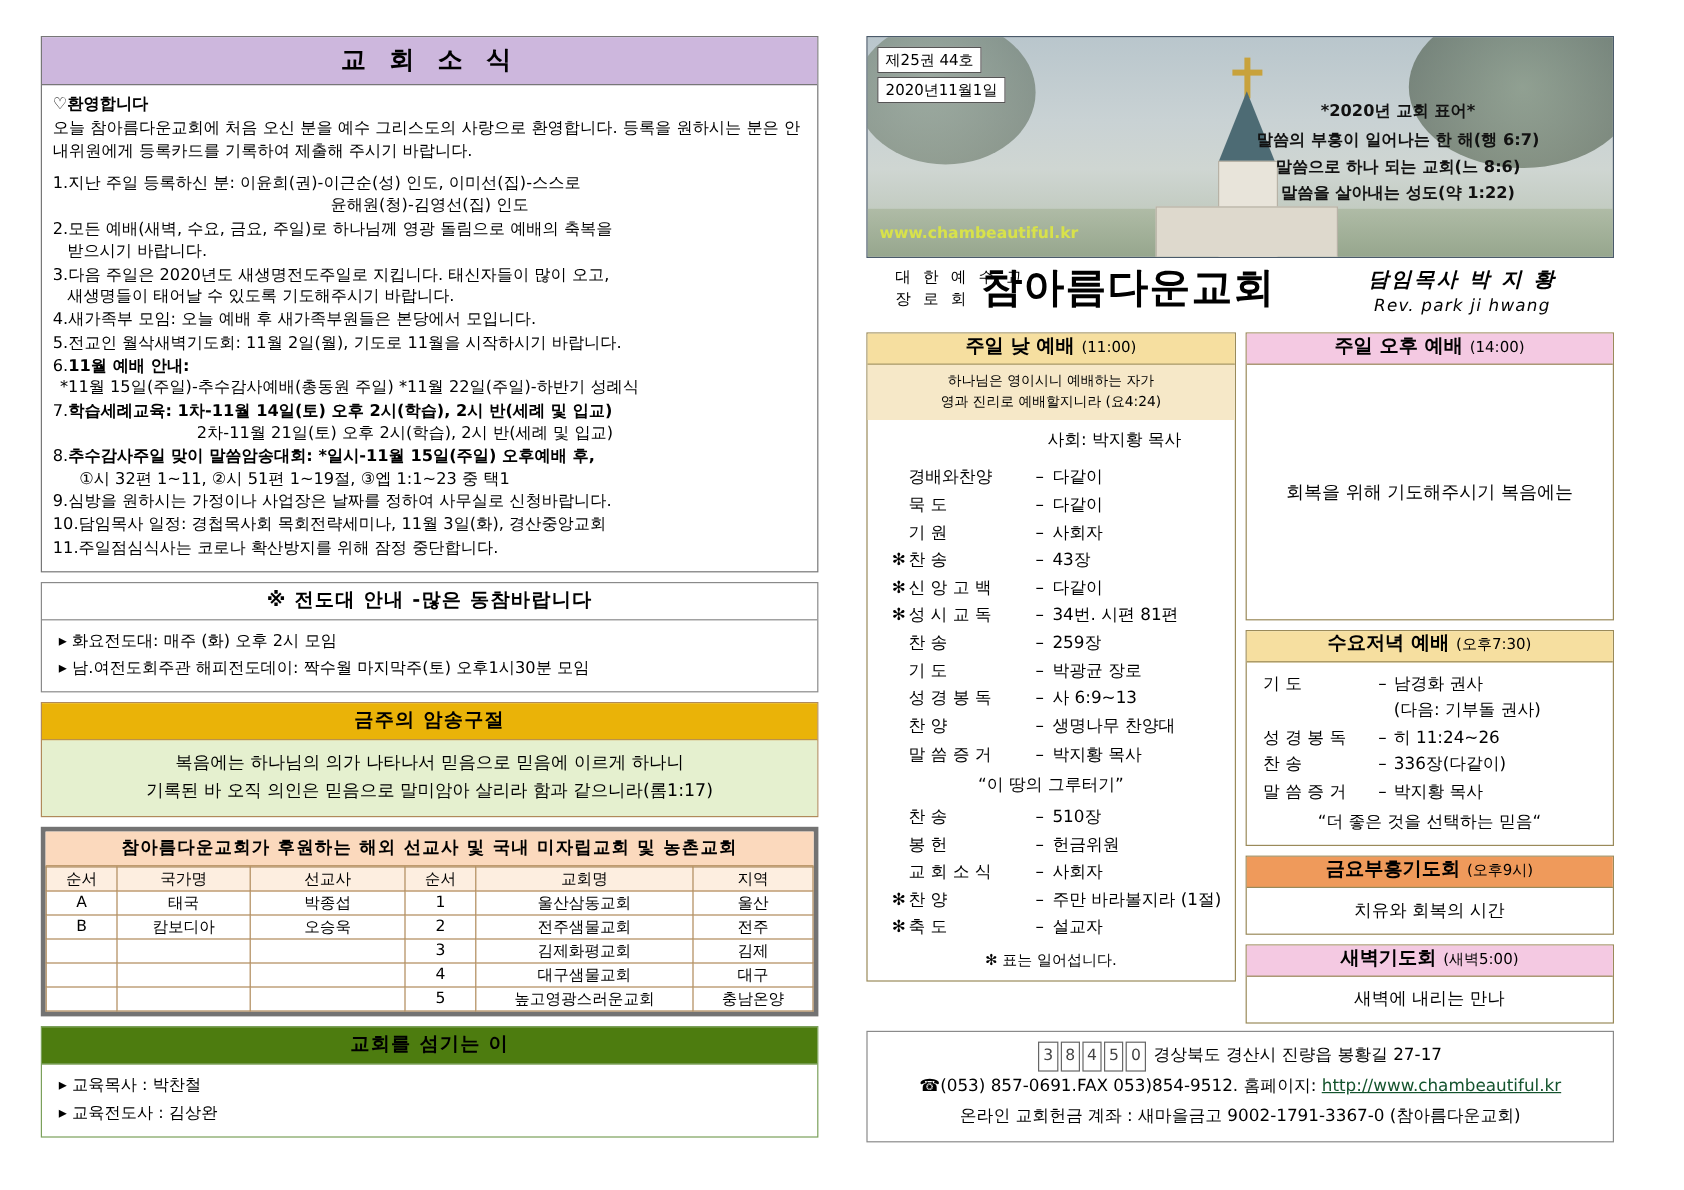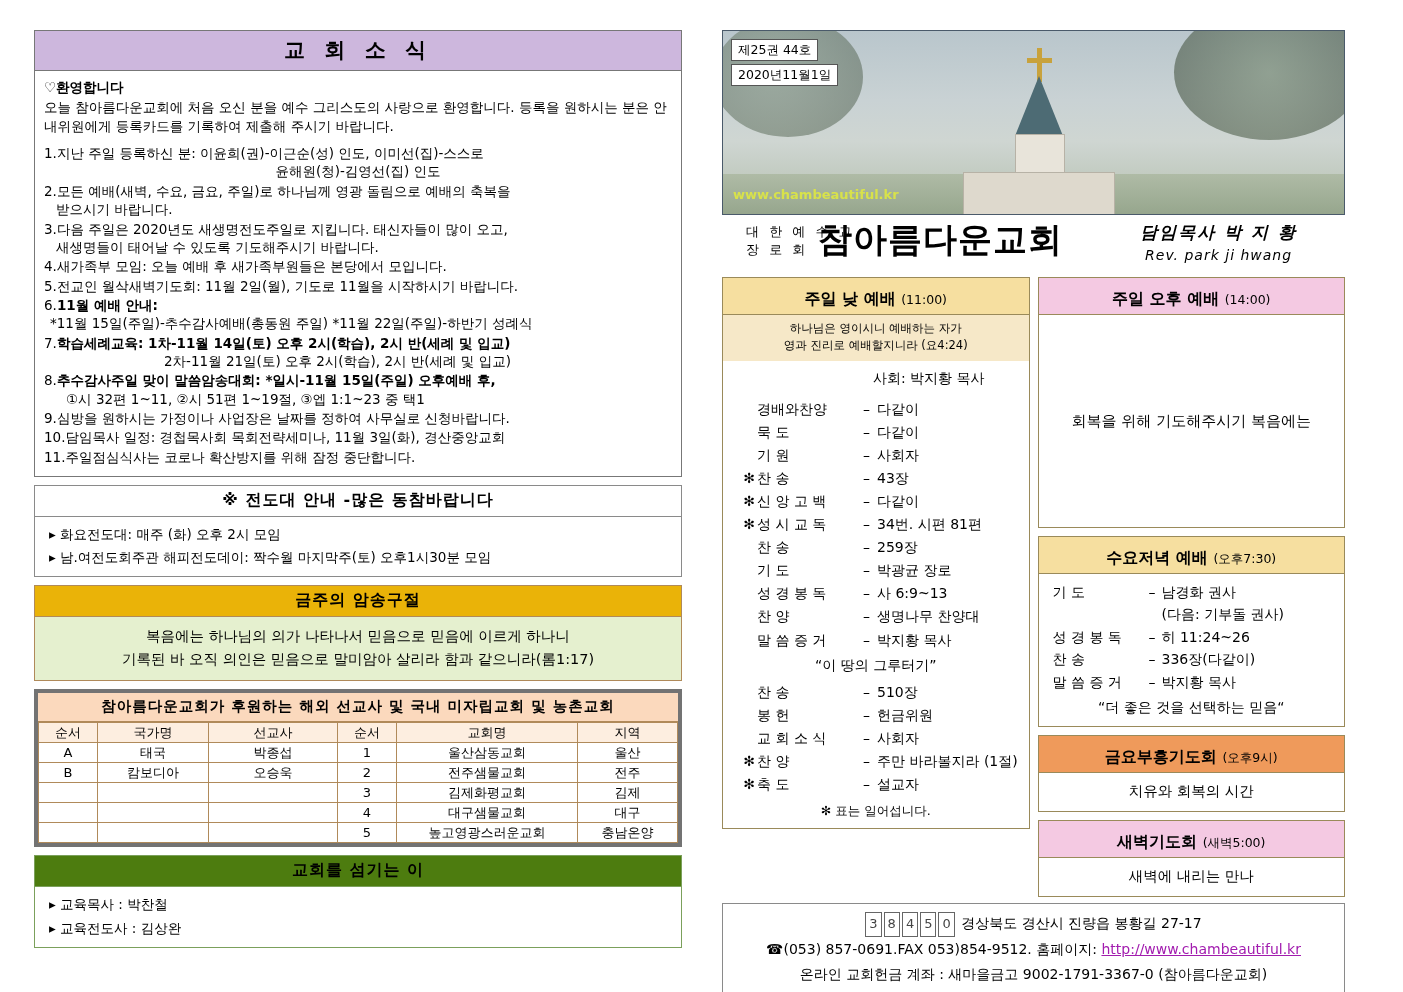--- a/index.html
+++ b/index.html
@@ -86,21 +86,21 @@
   #name-row{position:relative;height:56px;margin-top:4px;}
   #denom{position:absolute;left:24px;top:4px;font-size:13px;line-height:1.35;letter-spacing:3px;}
   #church-name{position:absolute;left:96px;top:-2px;font-size:34px;font-weight:bold;letter-spacing:1px;}
   #pastor{position:absolute;right:48px;top:2px;text-align:center;font-size:17px;font-weight:bold;letter-spacing:2px;font-style:italic;}
   #pastor .rev{font-size:14px;font-weight:normal;letter-spacing:1px;margin-top:3px;}
 
   
   #services{display:flex;gap:8px;margin-top:2px;}
   .svc-col{width:320px;}
   .svc-box{border:1px solid #9a8a5a;box-sizing:border-box;}
-  .svc-title{text-align:center;font-weight:bold;font-size:16px;padding:11px 0 4px;border-bottom:1px solid #9a8a5a;}
+  .svc-title{text-align:center;font-weight:bold;font-size:16px;padding:0 0 4px;border-bottom:1px solid #9a8a5a;}
   .svc-title .time{font-size:12.5px;font-weight:normal;}
   .t-yellow{background:#f6dfa0;}
   .t-pink{background:#f4c9e2;}
   .t-orange2{background:#ef9a5b;}
   .t-pink2{background:#f4c9e2;}
 
   #sunday-am{border:1px solid #9a8a5a;}
   .verse-small{background:#f6e8c8;text-align:center;font-size:11.5px;line-height:1.5;padding:5px 4px 6px;}
   .order{padding:6px 0 6px 0;font-size:14px;line-height:1.65;}
   .order .leader{text-align:right;padding-right:44px;margin-bottom:8px;}
@@ -117,21 +117,21 @@
   .wed-body .row{display:flex;padding-left:14px;}
   .wed-body .lbl{width:96px;}
   .wed-body .dash{width:13px;}
   .wed-body .center{text-align:center;margin-top:3px;}
   .simple-body{text-align:center;padding:9px 0 10px;font-size:14.5px;}
 
   
   #footer{margin-top:6px;border:1px solid #8a8a8a;text-align:center;padding:7px 0 9px;font-size:14px;line-height:1.75;}
   .zip span{display:inline-block;border:1px solid #666;padding:0 3px;margin-right:2px;font-size:13px;}
   .zip{color:#444;}
-  #footer a{color:#a21caf;text-decoration:underline;}
+  #footer a{color:#14532d;text-decoration:underline;}
 </style>
 </head>
 <body>
 
 <div class="page">
 
   <div class="left">
 
     <div class="box" id="news-box">
       <div class="hdr" id="news-title">교 회 소 식</div>
@@ -253,20 +253,26 @@
         <div class="cross-h"></div>
         <div class="spire"></div>
         <div class="tower"></div>
         <div class="body"></div>
       </div>
       <div id="banner-issue">
         <div>제25권 44호</div><br>
         <div>2020년11월1일</div>
       </div>
       <div id="banner-url">www.chambeautiful.kr</div>
+      <div id="banner-slogan">
+        <div class="slogan-title">*2020년 교회 표어*</div>
+        <div>말씀의 부흥이 일어나는 한 해(행 6:7)</div>
+        <div>말씀으로 하나 되는 교회(느 8:6)</div>
+        <div>말씀을 살아내는 성도(약 1:22)</div>
+      </div>
     </div>
 
     <div id="name-row">
       <div id="denom">
         <div>대 한 예 수 교</div>
         <div>장  로  회</div>
       </div>
       <div id="church-name">참아름다운교회</div>
       <div id="pastor">
         <div>담임목사 박 지 황</div>

